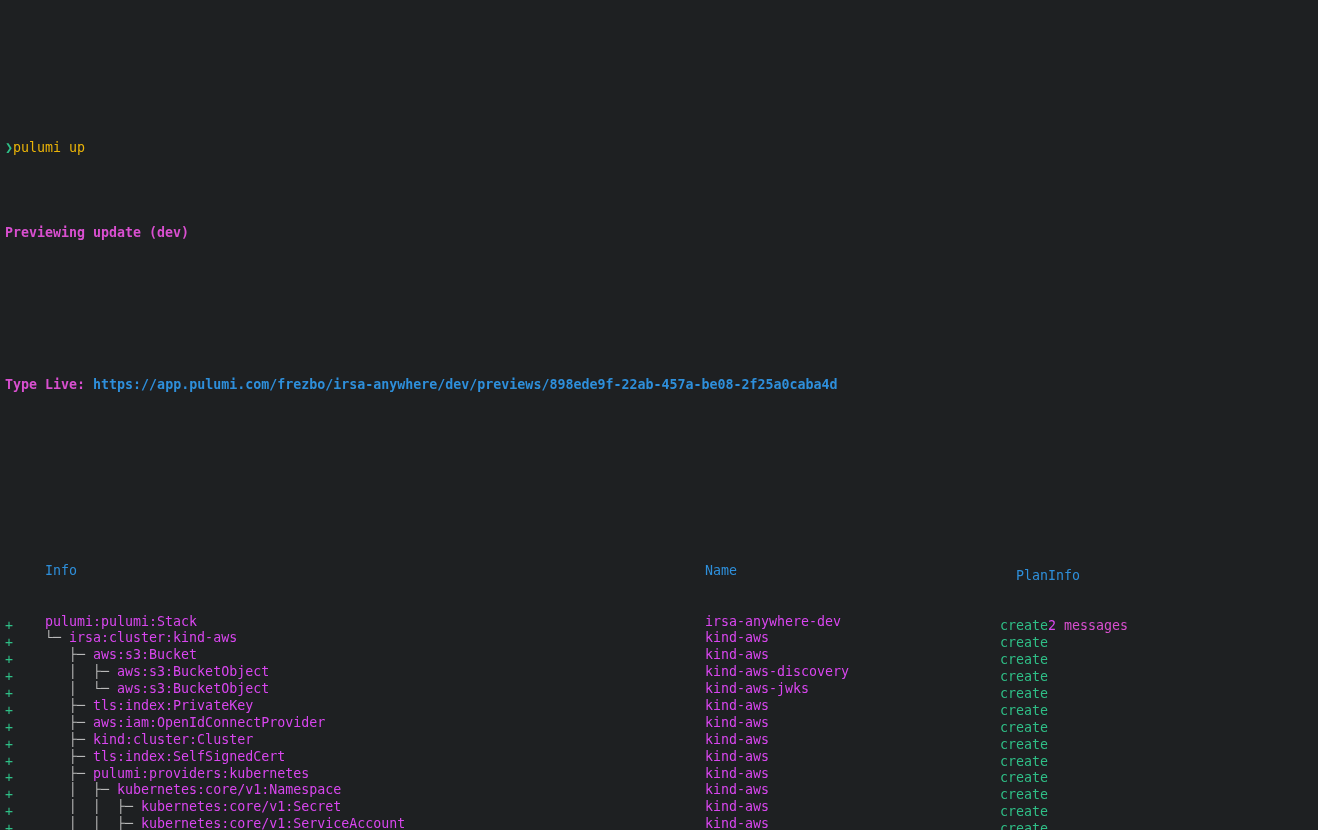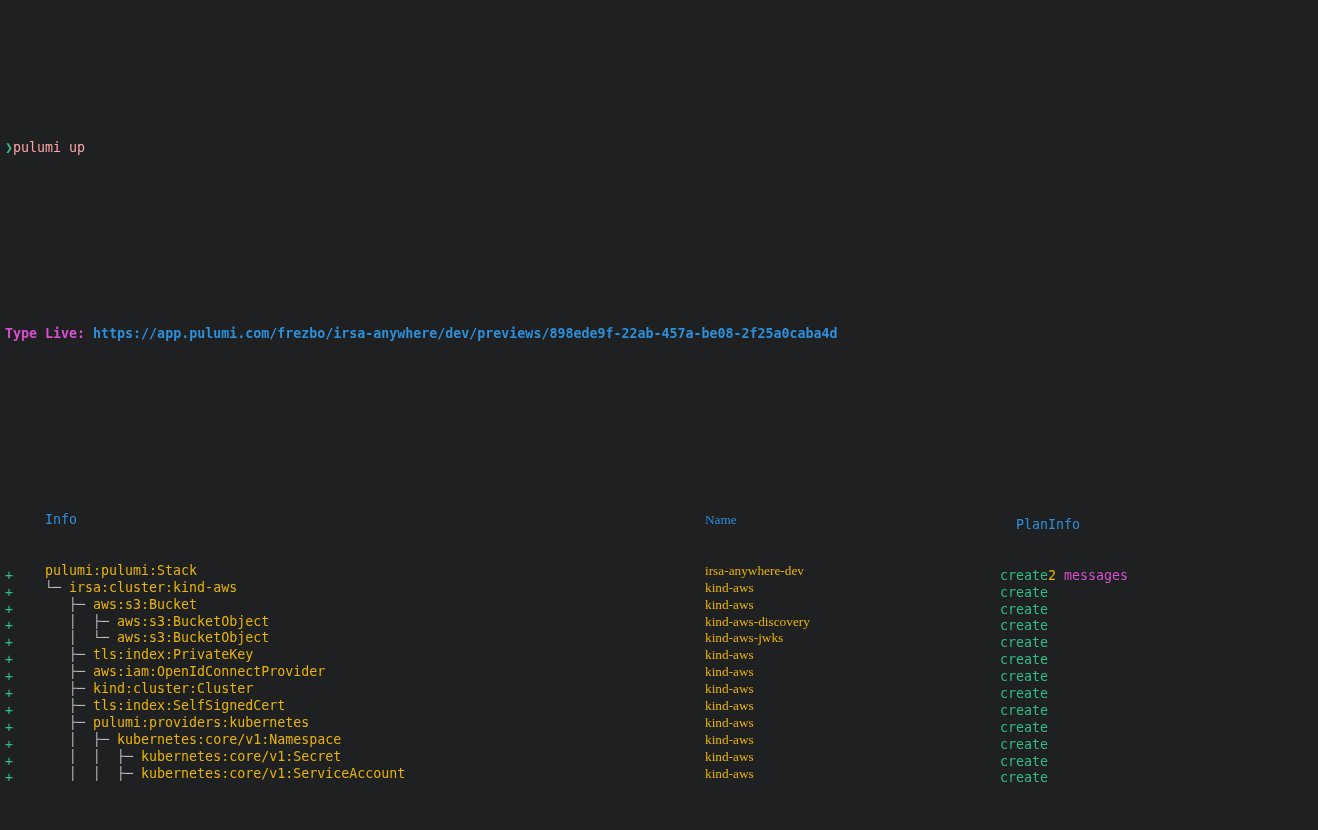--- a/index.html
+++ b/index.html
@@ -20,43 +20,43 @@
   .term {
     padding: 0 0 0 0;
     white-space: pre;
   }
   .row { display: block; height: 16.9px; white-space: pre; }
 
   
   .c-green   { color: #2fbf87; }
   .c-magenta { color: #d94fd0; }
   .c-blue    { color: #2e8fdb; margin-top: 17px; }
-  .c-white   { color: #eab308; }
-  .c-gray    { color: #fca5a5; }
+  .c-white   { color: #d946ef; }
+  .c-gray    { color: #eab308; }
   .b { font-weight: bold; }
 
   
   #top-clip { height: 5px; overflow: hidden; display: block; position: relative; }
 
   .prompt-line { padding-left: 5px; }
   .arrow { color: #2fbf87; font-weight: bold; }
 
   .headline { padding-left: 5px; }
 
   
   .tbl { display: block; }
   .trow {
     display: block;
     height: 16.9px;
     white-space: pre;
     padding-left: 5px;
   }
   .col-op   { display: inline-block; width: 40px; }
   .col-type { display: inline-block; width: 660px; overflow: hidden; }
-  .col-name { display: inline-block; width: 243px; overflow: hidden; font-family: Liberation Serif, serif; }
+  .col-name { display: inline-block; width: 243px; overflow: hidden; }
   .col-plan { display: inline-block; width: 100px; text-align: right; }
   .col-info { display: inline-block; }
 
   .hdr-row { color: #2e8fdb; }
 
   .tree { color: #b9b9b9; }
   .blank { display: block; height: 16.9px; }
 </style>
 </head>
 <body>
@@ -65,20 +65,21 @@
 
   
   <div id="top-clip">
     
   </div>
 
   
   <div class="row prompt-line"><span class="arrow">❯</span><span class="c-gray">pulumi up</span></div>
 
   
+  <div class="row headline"><span class="c-magenta b">Previewing update (dev)</span></div>
 
   <div class="blank"></div>
 
   
   <div class="row headline"><span class="c-magenta b">Type Live:</span><span class="c-white"> </span><span class="c-blue b">https://app.pulumi.com/frezbo/irsa-anywhere/dev/previews/898ede9f-22ab-457a-be08-2f25a0caba4d</span></div>
 
   <div class="blank"></div>
 
   
   <div class="tbl">

